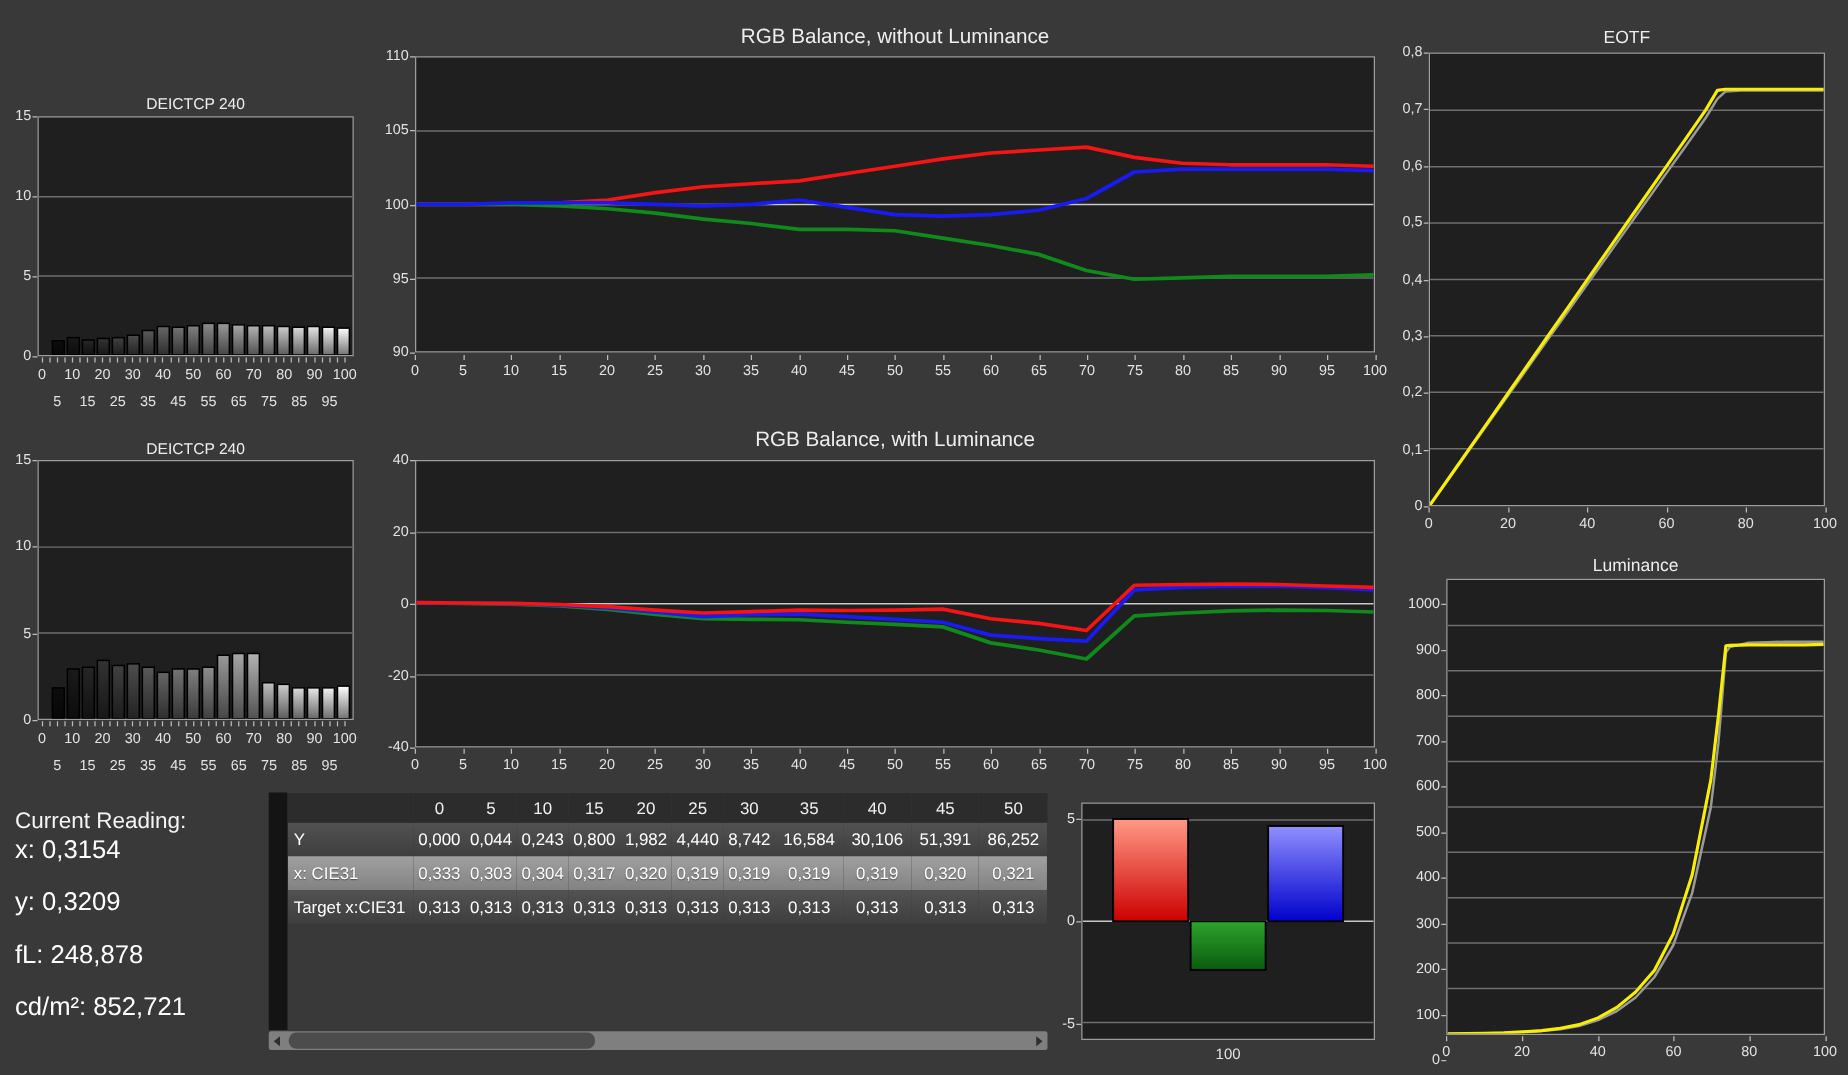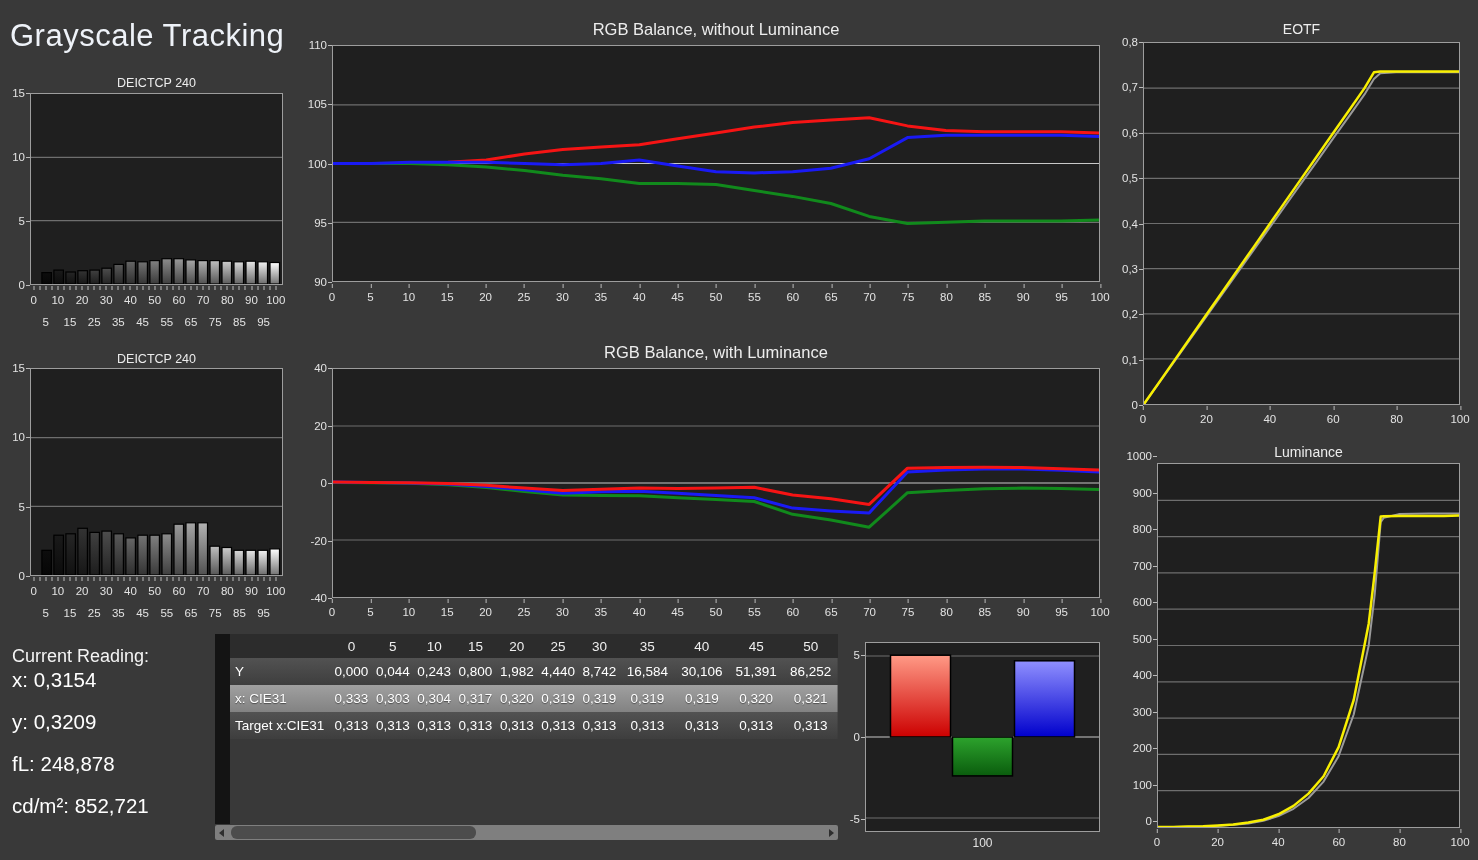--- a/index.html
+++ b/index.html
@@ -46,21 +46,20 @@
   .tri-r{width:0;height:0;border-top:4px solid transparent;border-bottom:4px solid transparent;border-left:5px solid #2e2e2e;}
   .sb-track{position:relative;flex:1;height:15px;}
   .sb-thumb{position:absolute;left:3px;top:1px;width:245px;height:13px;background:#4c4c4c;border-radius:6px;cursor:pointer;}
   .xlabel-center{position:absolute;text-align:center;font-size:12px;color:#e2e2e2;}
 </style>
 </head>
 <body>
 
 <div id="app">
 
-  <div class="main-title">Grayscale Tracking</div>
 
   <div class="chart-title t-sm" style="left:30px;top:76px;width:253px;">DEICTCP 240</div>
   <div class="ycol" style="left:2px;top:93px;width:28px;height:192px;">
       <div class="ytick" style="top: 0%;">15</div>
       <div class="ytick" style="top: 33.3333%;">10</div>
       <div class="ytick" style="top: 66.6667%;">5</div>
       <div class="ytick" style="top: 100%;">0</div>
     </div>
   <div class="plot" style="left:30px;top:93px;width:253px;height:192px;">
       <svg width="251" height="190">
@@ -535,21 +534,21 @@
   <div class="xrow" style="left:1143px;top:410px;width:317px;">
       <div class="xtick" style="left: 0%;">0</div>
       <div class="xtick" style="left: 20%;">20</div>
       <div class="xtick" style="left: 40%;">40</div>
       <div class="xtick" style="left: 60%;">60</div>
       <div class="xtick" style="left: 80%;">80</div>
       <div class="xtick" style="left: 100%;">100</div>
     </div>
 
   <div class="chart-title t-md" style="left:1157px;top:444px;width:303px;">Luminance</div>
-  <div class="ycol" style="left:1112px;top:456px;width:45px;height:365px;">
+  <div class="ycol" style="left:1112px;top:483px;width:45px;height:365px;">
       <div class="ytick" style="top: 0%;">1000</div>
       <div class="ytick" style="top: 10%;">900</div>
       <div class="ytick" style="top: 20%;">800</div>
       <div class="ytick" style="top: 30%;">700</div>
       <div class="ytick" style="top: 40%;">600</div>
       <div class="ytick" style="top: 50%;">500</div>
       <div class="ytick" style="top: 60%;">400</div>
       <div class="ytick" style="top: 70%;">300</div>
       <div class="ytick" style="top: 80%;">200</div>
       <div class="ytick" style="top: 90%;">100</div>

